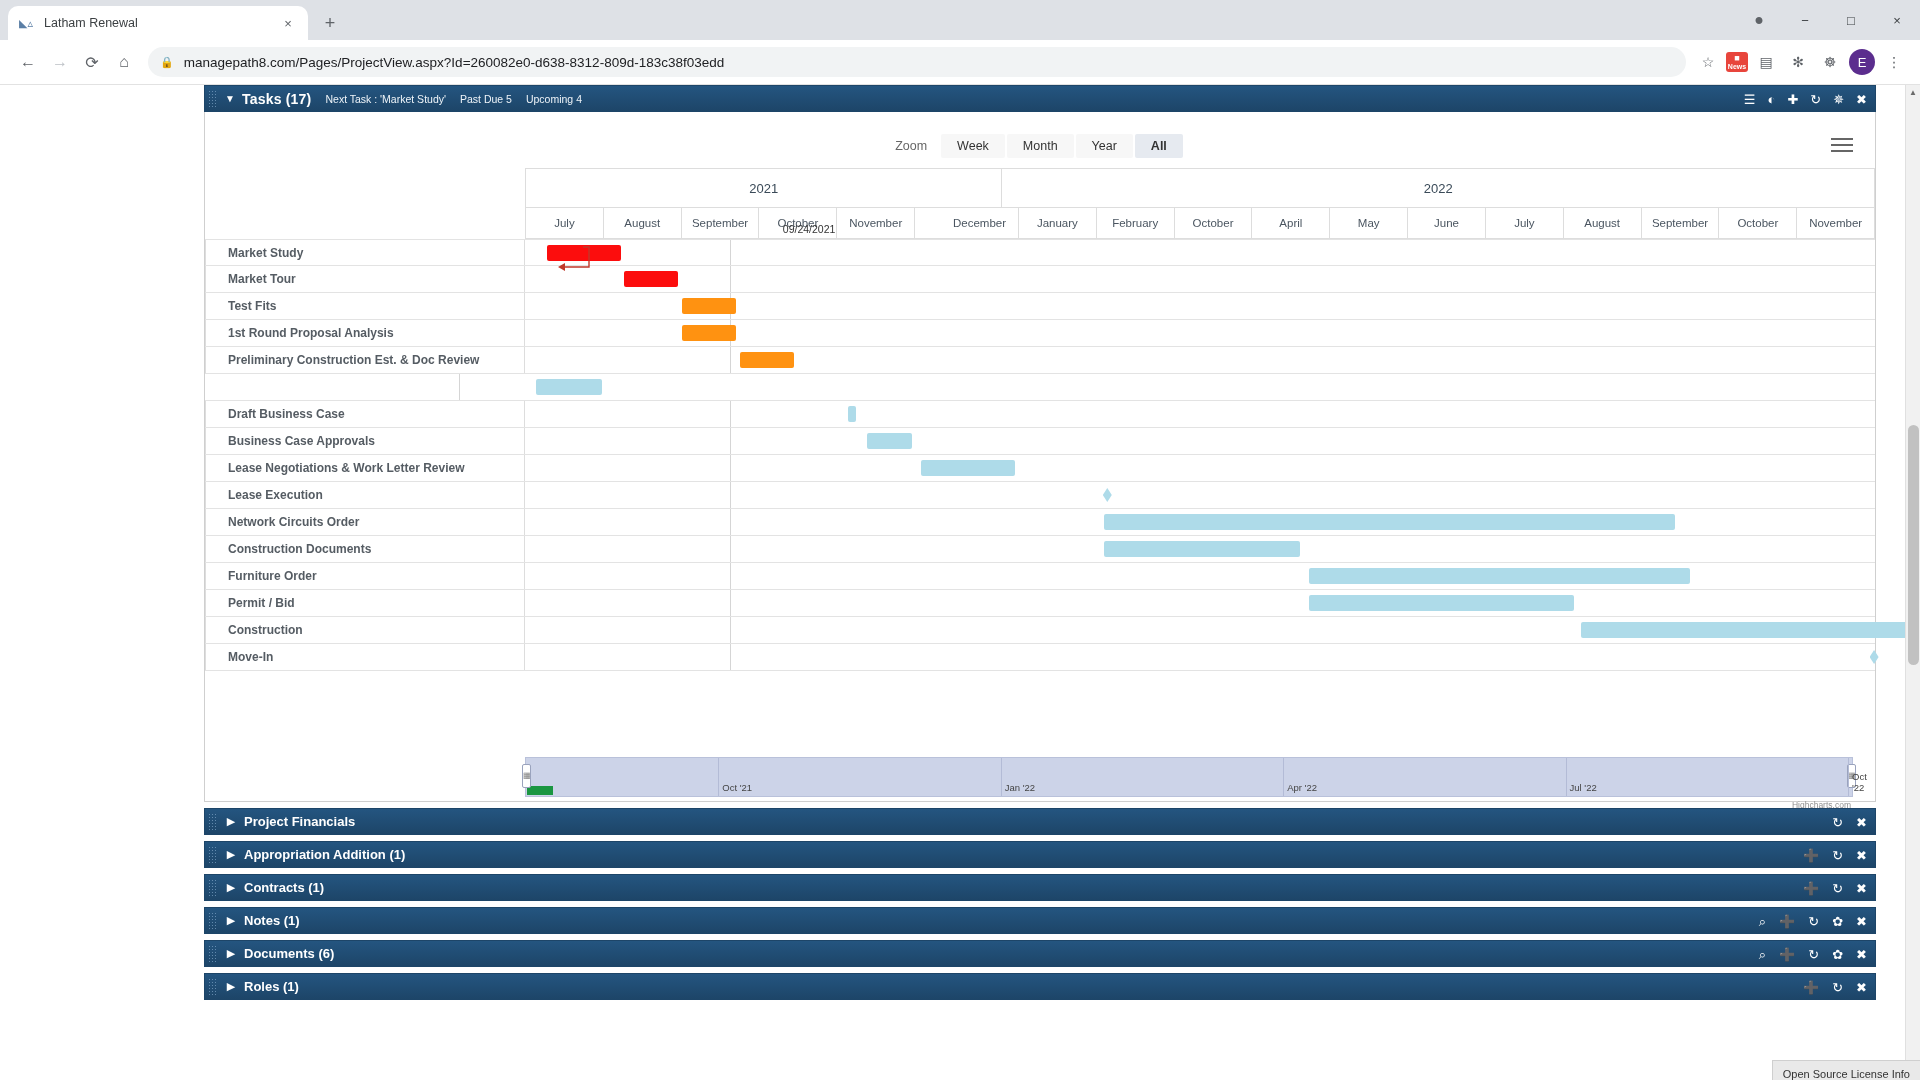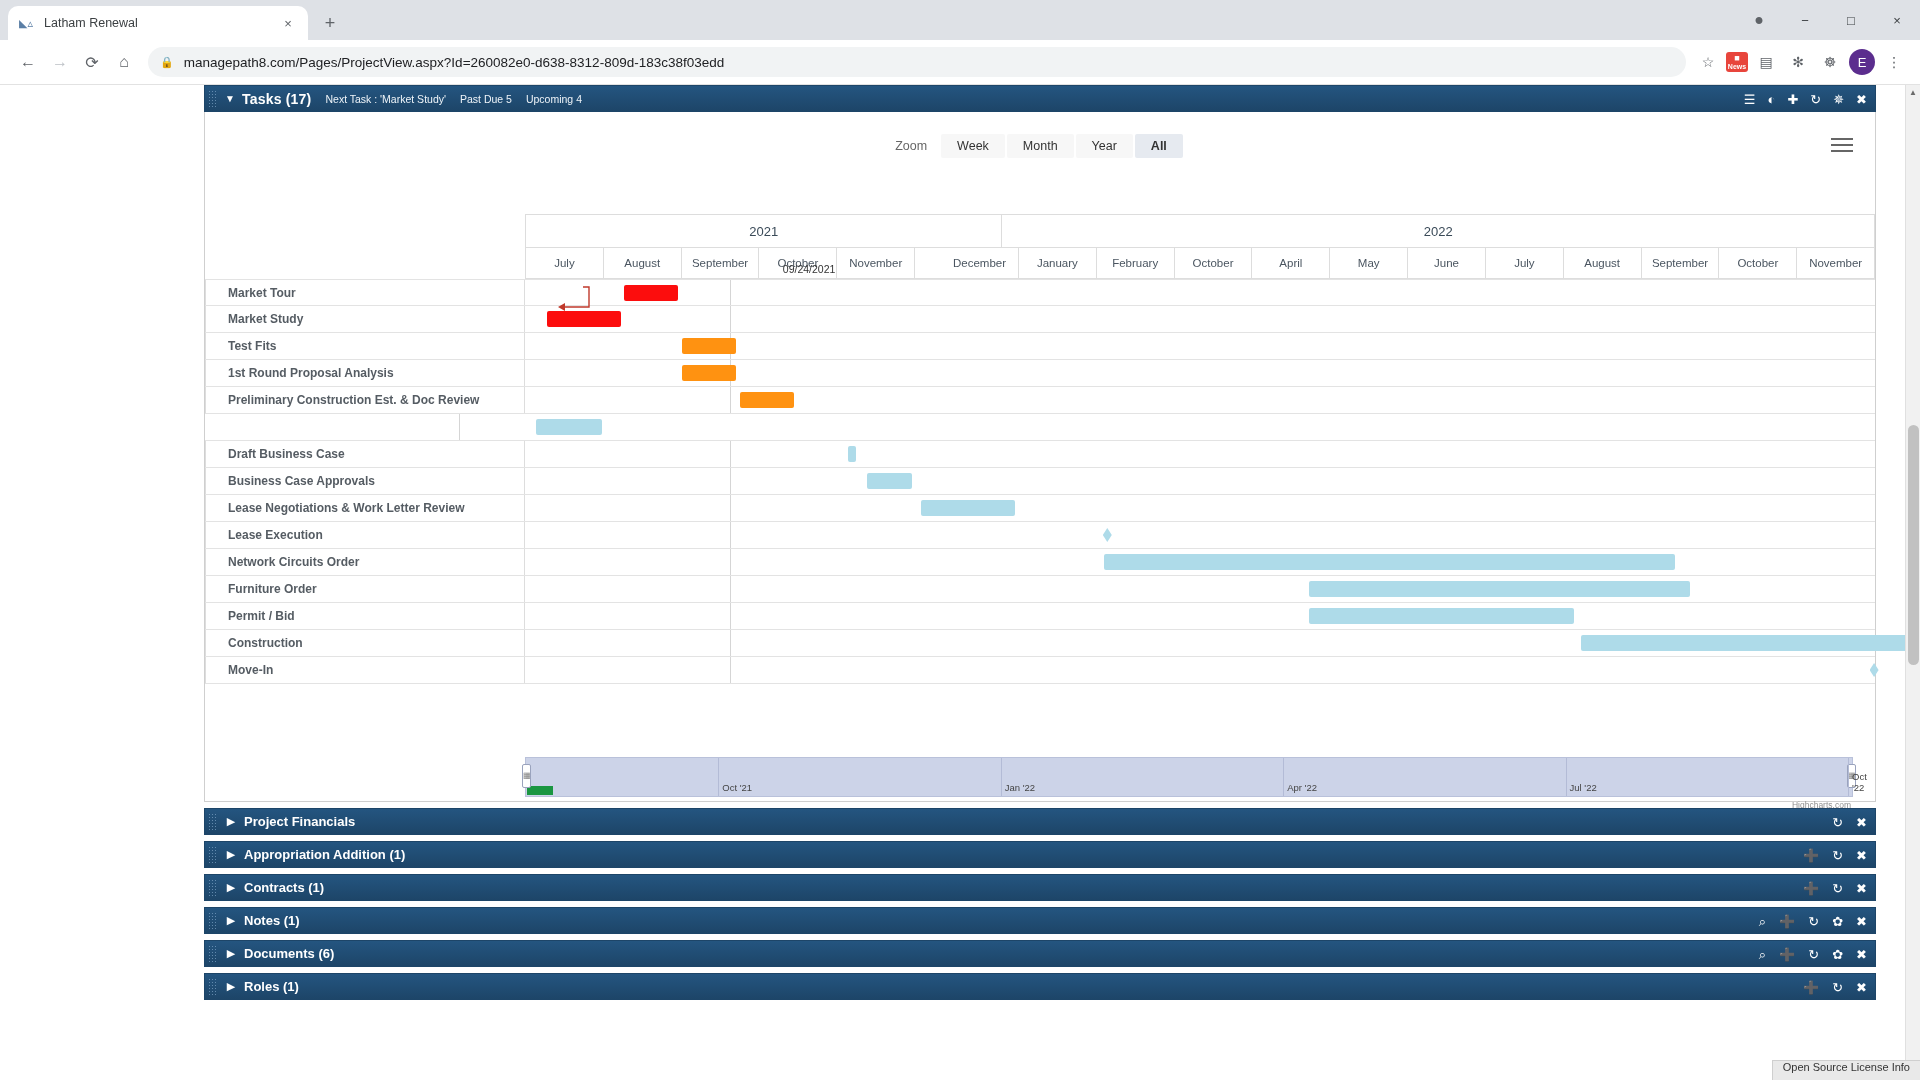--- a/index.html
+++ b/index.html
@@ -156,25 +156,24 @@
   }
   .hamburger span {
     display: block; height: 2px; background: #666; margin: 4px 0;
   }
 
   
   .gantt-area { position: relative; margin-top: 10px; }
   .yr-row, .mo-row { display: flex; }
   .axis-spacer { width: 320px; flex: none; }
   .yr-cell {
-    height: 34px; display: flex; align-items: center; justify-content: center;
+    height: 40px; display: flex; align-items: center; justify-content: center;
     font-size: 13px; color: #3a4a58;
     border-left: 1px solid #ddd; border-top: 1px solid #ddd;
     border-bottom: 1px solid #ddd;
-    margin-top: 46px;
   }
   .yr-cell:last-child { border-right: 1px solid #ddd; }
   .mo-cell {
     height: 31px; display: flex; align-items: center; justify-content: center;
     font-size: 11.5px; color: #4a5560;
     border-left: 1px solid #ddd; border-bottom: 1px solid #ddd;
   }
   .mo-cell:last-child { border-right: 1px solid #ddd; }
 
   .rows-wrap { position: relative; }
@@ -250,21 +249,21 @@
   .acc-icons {
     position: absolute; right: 8px; top: 0; height: 27px;
     display: flex; align-items: center; gap: 13px;
   }
 
   
   .osl-bar {
     position: absolute; right: 0; bottom: 0; height: 20px;
     background: #e9e9e9; border-top: 1px solid #cfcfcf;
     border-left: 1px solid #cfcfcf;
-    display: flex; align-items: flex-start; padding: 0 10px;
+    display: flex; align-items: flex-end; padding: 0 10px;
     font-size: 11px; color: #333;
   }
 </style>
 </head>
 <body>
 
 <div class="browser-tabstrip">
   <div class="tab">
     <span class="tab-favicon">◣▵</span>
     <span class="tab-title">Latham Renewal</span>
@@ -365,34 +364,34 @@
               <div class="mo-cell" style="flex: 1 1 0%;">June</div>
               <div class="mo-cell" style="flex: 1 1 0%;">July</div>
               <div class="mo-cell" style="flex: 1 1 0%;">August</div>
               <div class="mo-cell" style="flex: 1 1 0%;">September</div>
               <div class="mo-cell" style="flex: 1 1 0%;">October</div>
               <div class="mo-cell" style="flex: 1 1 0%;">November</div>
             </div>
         </div>
         <div class="rows-wrap" id="rowsWrap" style="position: relative;">
             <div class="task-row">
+              <div class="task-name">Market Study</div>
+              <div class="track">
+                <div class="vline" style="left: 15.2%;"></div>
+                <div class="bar" title="Market Study — Past Due" style="left: 1.6%; width: 5.5%; background: rgb(252, 13, 13);"></div>
+              </div>
+            </div>
+            <div class="task-row">
               <div class="task-name">Market Tour</div>
               <div class="track">
                 <div class="vline" style="left: 15.2%;"></div>
                 <div class="bar" title="Market Tour — Past Due" style="left: 7.3%; width: 4%; background: rgb(252, 13, 13);"></div>
               </div>
             </div>
             <div class="task-row">
-              <div class="task-name">Market Study</div>
-              <div class="track">
-                <div class="vline" style="left: 15.2%;"></div>
-                <div class="bar" title="Market Study — Past Due" style="left: 1.6%; width: 5.5%; background: rgb(252, 13, 13);"></div>
-              </div>
-            </div>
-            <div class="task-row">
               <div class="task-name">Test Fits</div>
               <div class="track">
                 <div class="vline" style="left: 15.2%;"></div>
                 <div class="bar" title="Test Fits — Active (Not Started)" style="left: 11.6%; width: 4%; background: rgb(255, 146, 17);"></div>
               </div>
             </div>
             <div class="task-row">
               <div class="task-name">1st Round Proposal Analysis</div>
               <div class="track">
                 <div class="vline" style="left: 15.2%;"></div>
@@ -438,20 +437,27 @@
               <div class="track">
                 <div class="vline" style="left: 15.2%;"></div>
                 <div class="milestone" title="Lease Execution — Future" style="left: 42.8%; background: rgb(174, 219, 233);"></div>
               </div>
             </div>
             <div class="task-row">
               <div class="task-name">Network Circuits Order</div>
               <div class="track">
                 <div class="vline" style="left: 15.2%;"></div>
                 <div class="bar" title="Network Circuits Order — Future" style="left: 42.9%; width: 42.3%; background: rgb(174, 219, 233);"></div>
+              </div>
+            </div>
+            <div class="task-row">
+              <div class="task-name">Construction Documents</div>
+              <div class="track">
+                <div class="vline" style="left: 15.2%;"></div>
+                <div class="bar" title="Construction Documents — Future" style="left: 42.9%; width: 14.5%; background: rgb(174, 219, 233);"></div>
               </div>
             </div>
             <div class="task-row">
               <div class="task-name">Furniture Order</div>
               <div class="track">
                 <div class="vline" style="left: 15.2%;"></div>
                 <div class="bar" title="Furniture Order — Future" style="left: 58.1%; width: 28.2%; background: rgb(174, 219, 233);"></div>
               </div>
             </div>
             <div class="task-row">

